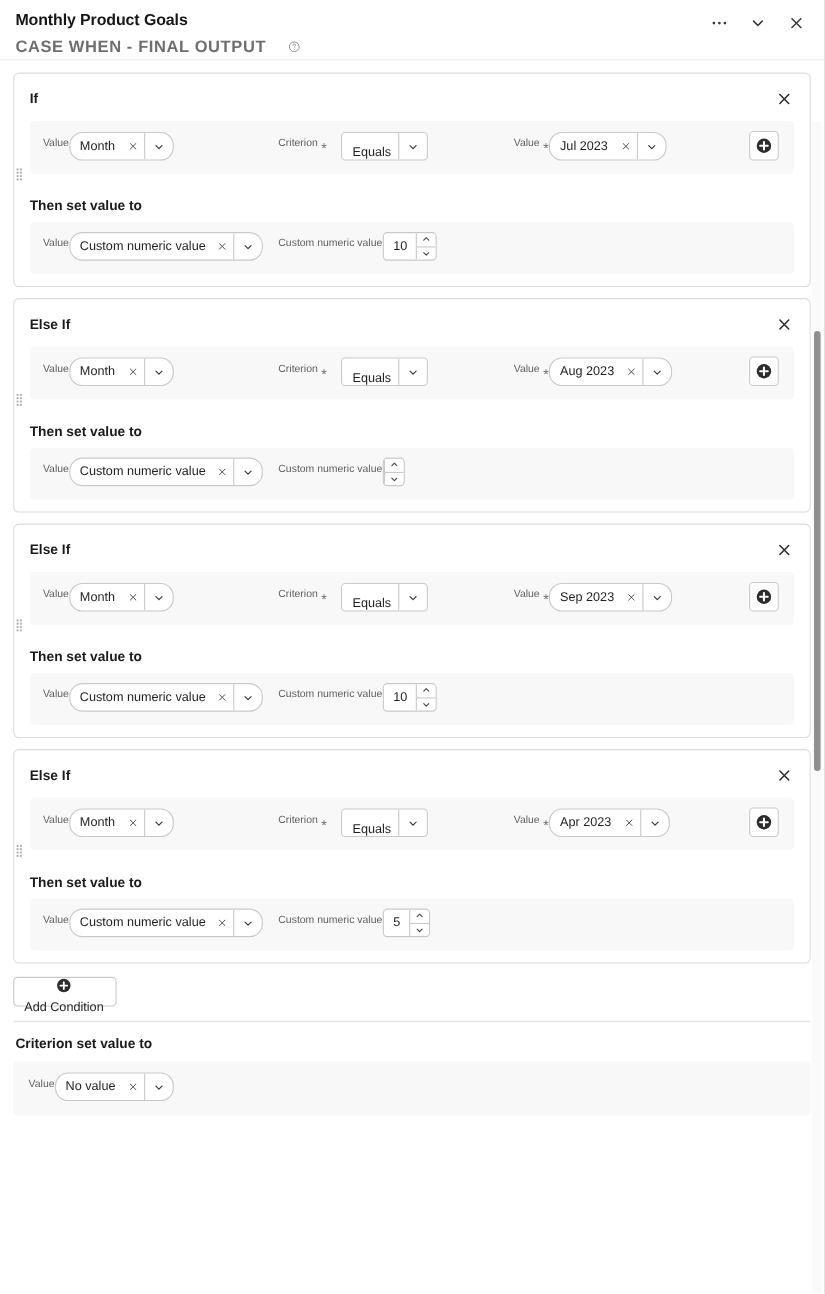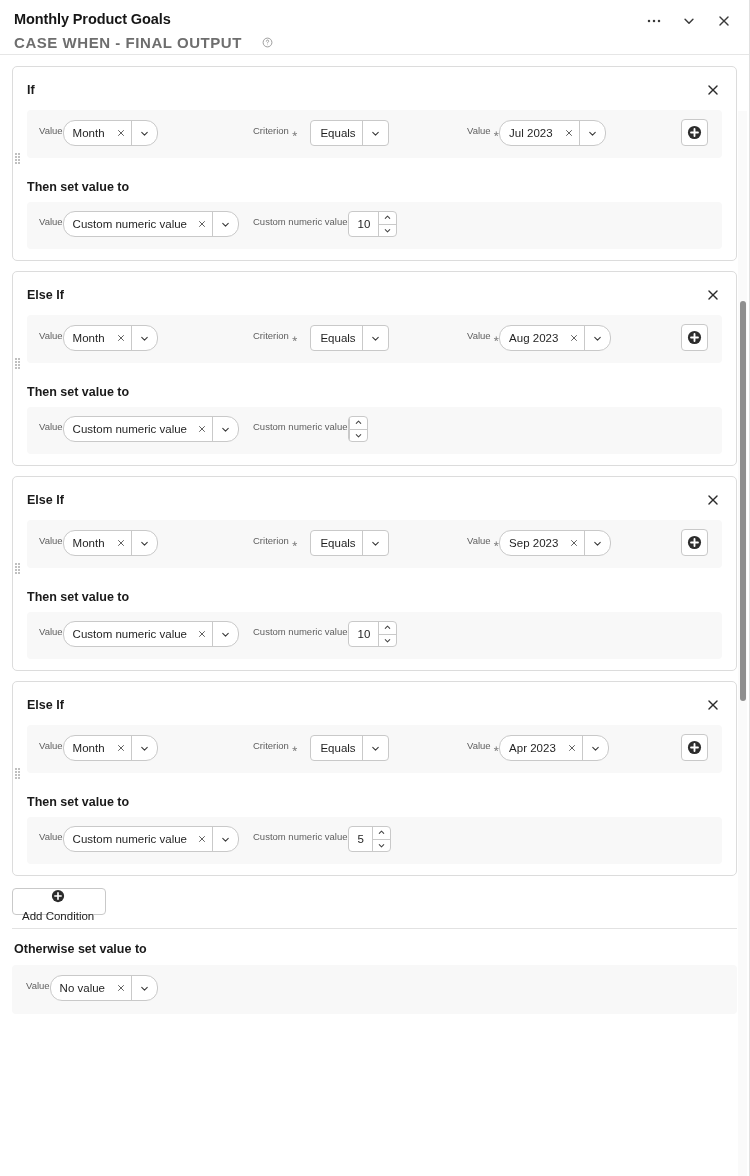--- a/index.html
+++ b/index.html
@@ -178,21 +178,21 @@
   .combo .chev {
     width: 25px;
     display: flex; align-items: center; justify-content: center;
     color: #3a3a3a;
     cursor: pointer;
   }
 
   
   .picker {
     display: flex;
-    align-items: center;
+    align-items: flex-end;
     height: 26px;
     background: #ffffff;
     border: 1px solid #c9c9c9;
     border-radius: 4px;
     overflow: hidden;
   }
   .picker .txt {
     flex: 1;
     display: flex;
     align-items: center;
@@ -905,21 +905,21 @@
         <svg width="14" height="14" viewBox="0 0 16 16">
           <circle cx="8" cy="8" r="7" fill="#2c2c2c"></circle>
           <path d="M8 4.4 V11.6 M4.4 8 H11.6" stroke="#ffffff" stroke-width="1.9" stroke-linecap="round"></path>
         </svg>
       </span>
       <span>Add Condition</span>
     </button>
 
     <div class="hr"></div>
 
-    <div class="otherwise-head">Otherwise set value to</div>
+    <div class="otherwise-head">Criterion set value to</div>
 
     <div class="otherwise-panel">
       <div class="field w-value">
         <div class="field-label">Value</div>
         <div class="combo">
           <span class="txt">No value</span>
           <span class="clear">
             <svg width="10" height="10" viewBox="0 0 16 16" fill="none" stroke="currentColor" stroke-width="1.4" stroke-linecap="round">
               <path d="M4 4 L12 12 M12 4 L4 12"></path>
             </svg>

